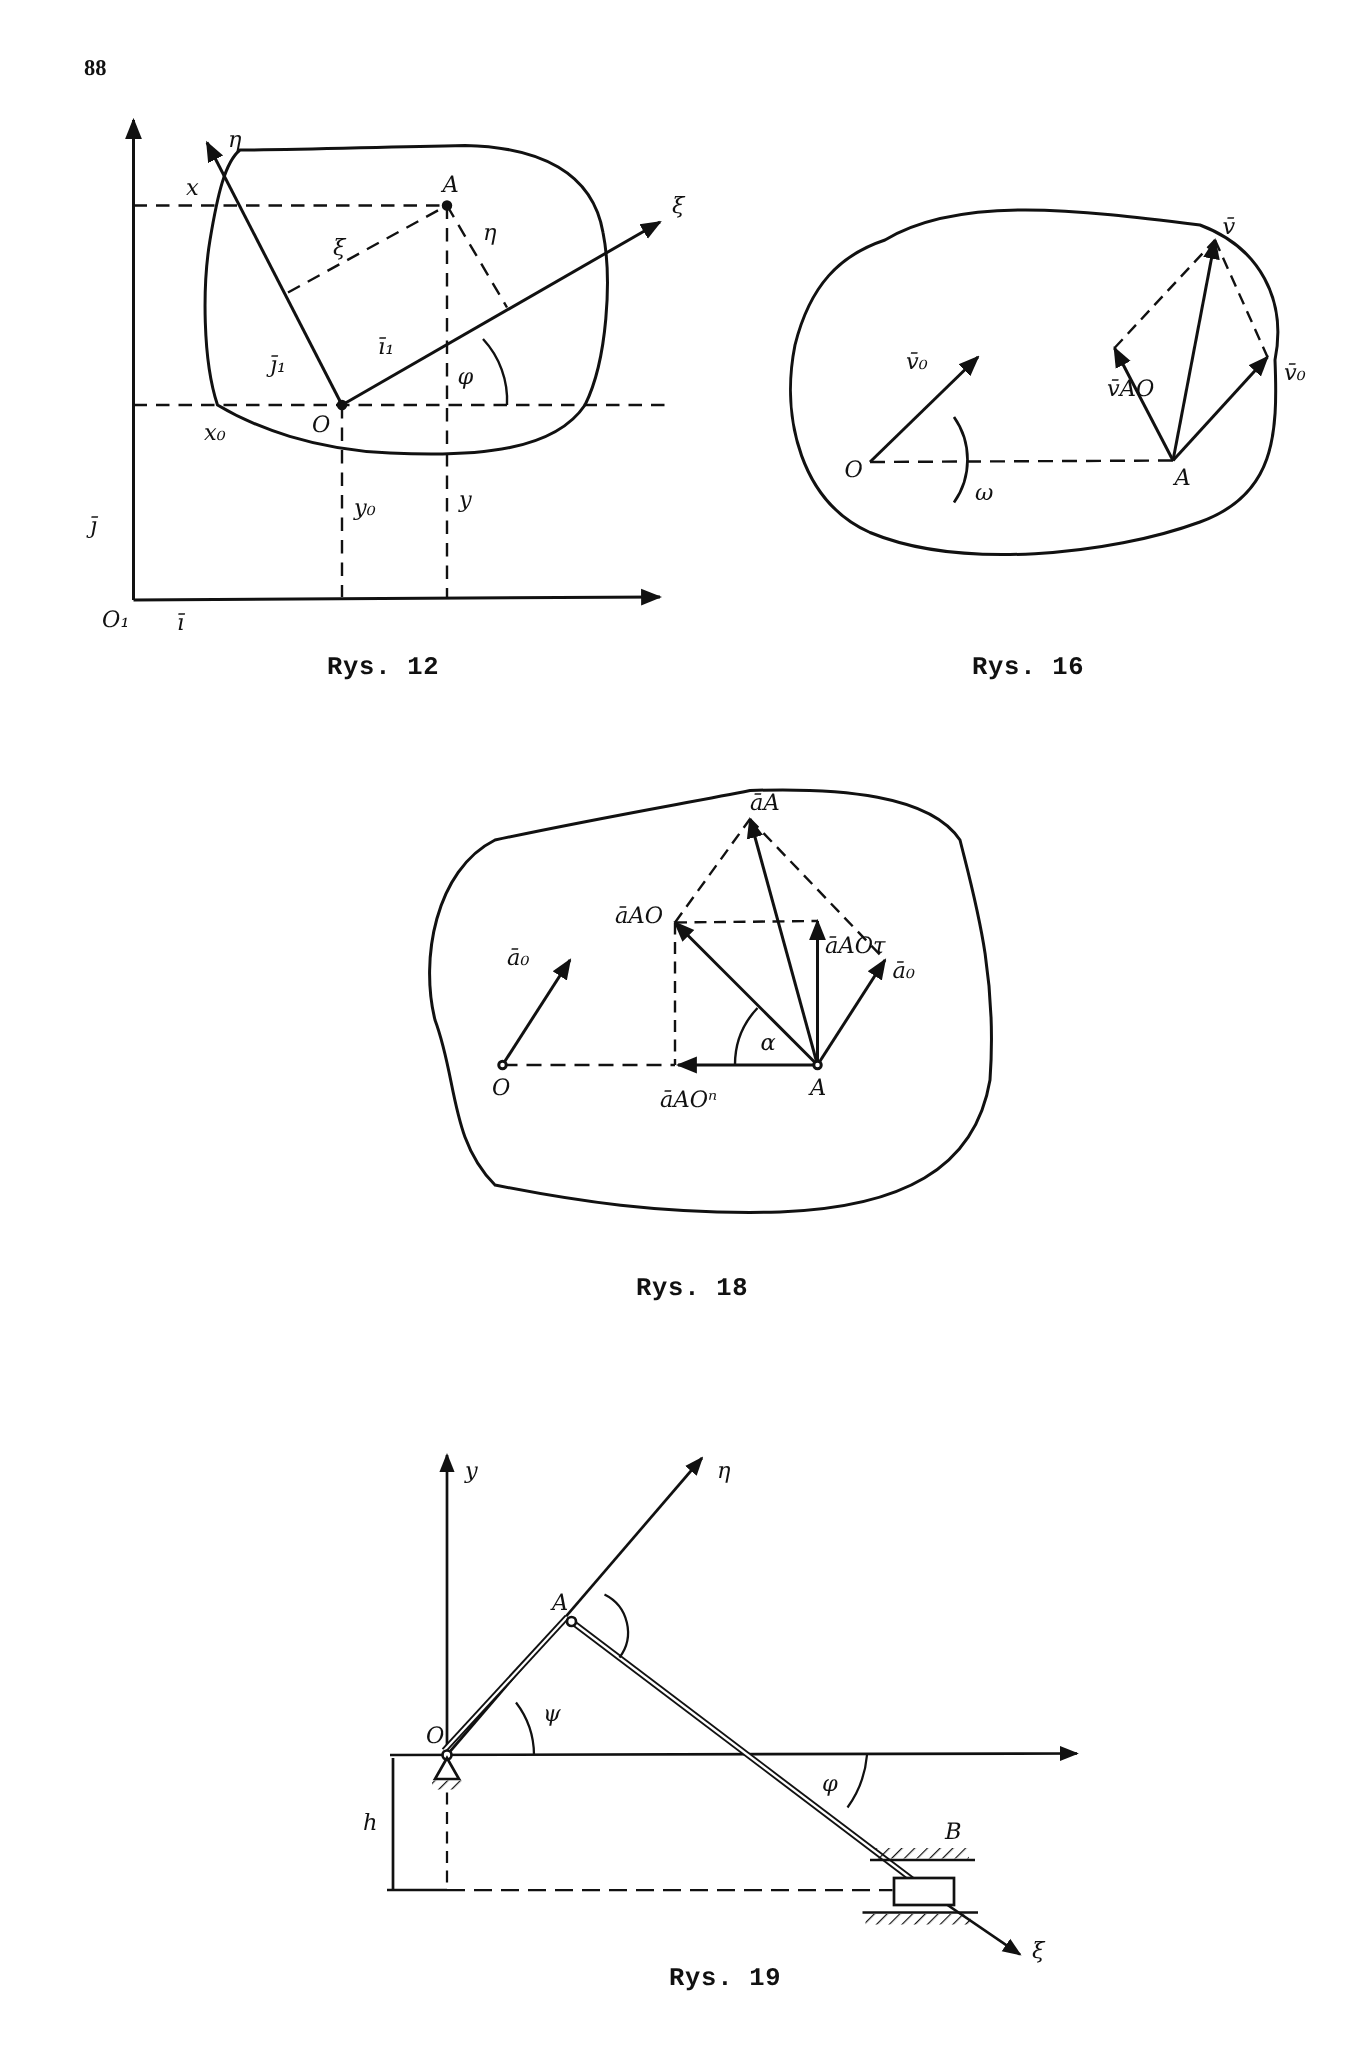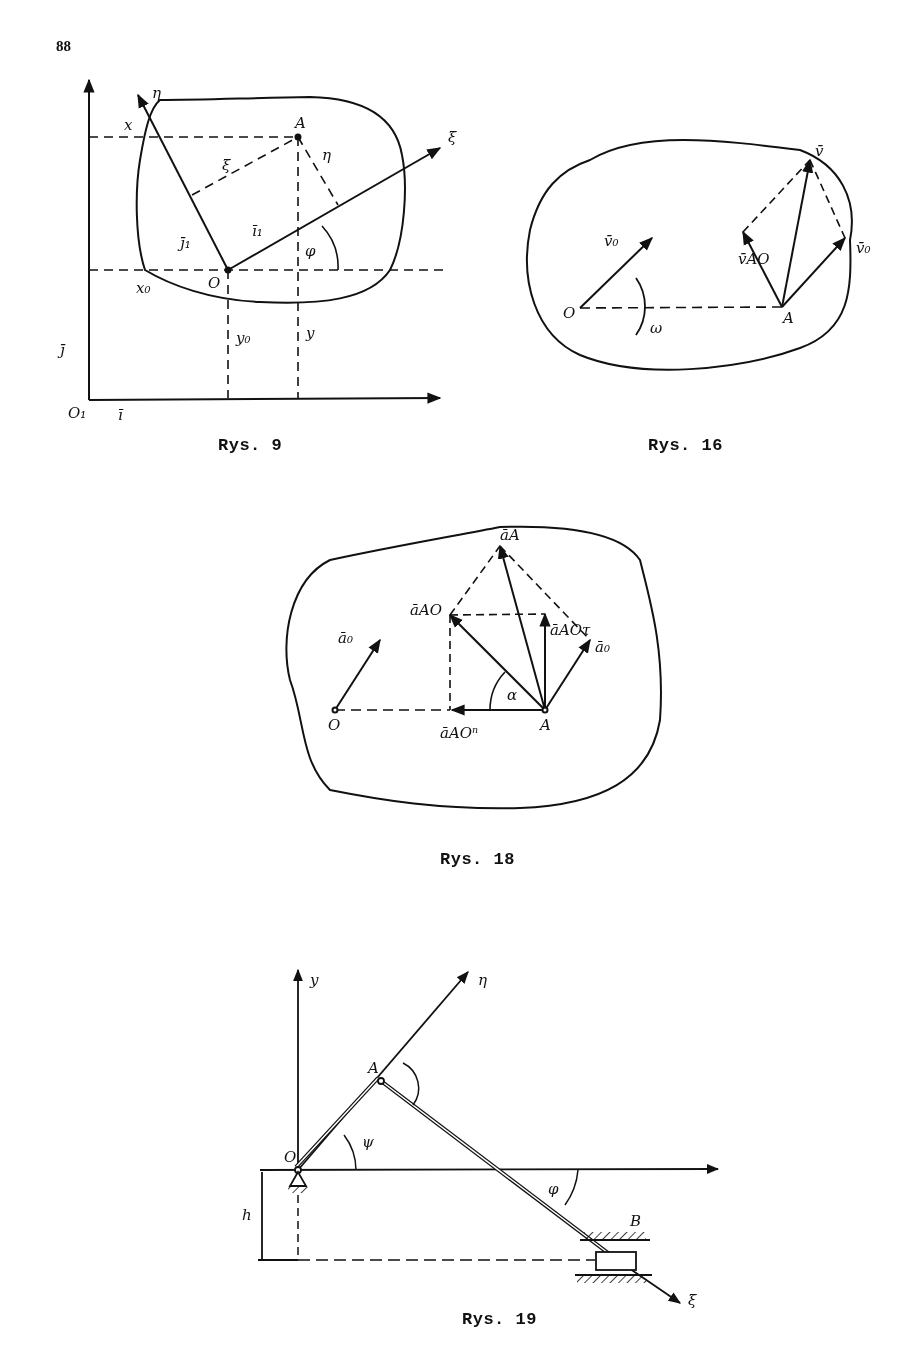--- a/index.html
+++ b/index.html
@@ -161,16 +161,16 @@
     <text class="lbl" x="368" y="1073">A</text>
     <text class="lbl" x="284" y="1162">O</text>
     <text class="lbl" x="362" y="1147">ψ</text>
     <text class="lbl" x="548" y="1194">φ</text>
     <text class="lbl" x="242" y="1220">h</text>
     <text class="lbl" x="630" y="1226">B</text>
     <text class="lbl" x="688" y="1305">ξ</text>
   </g>
 </svg>
 
-<div class="caption" style="left:218px; top:436px;">Rys. 9</div>
+<div class="caption" style="left:218px; top:436px;">Rys. 12</div>
 <div class="caption" style="left:648px; top:436px;">Rys. 16</div>
-<div class="caption" style="left:440px; top:850px;">Rys. 18</div>
-<div class="caption" style="left:462px; top:1310px;">Rys. 19</div>
+<div class="caption" style="left:424px; top:850px;">Rys. 18</div>
+<div class="caption" style="left:446px; top:1310px;">Rys. 19</div>
 
 </body></html>

